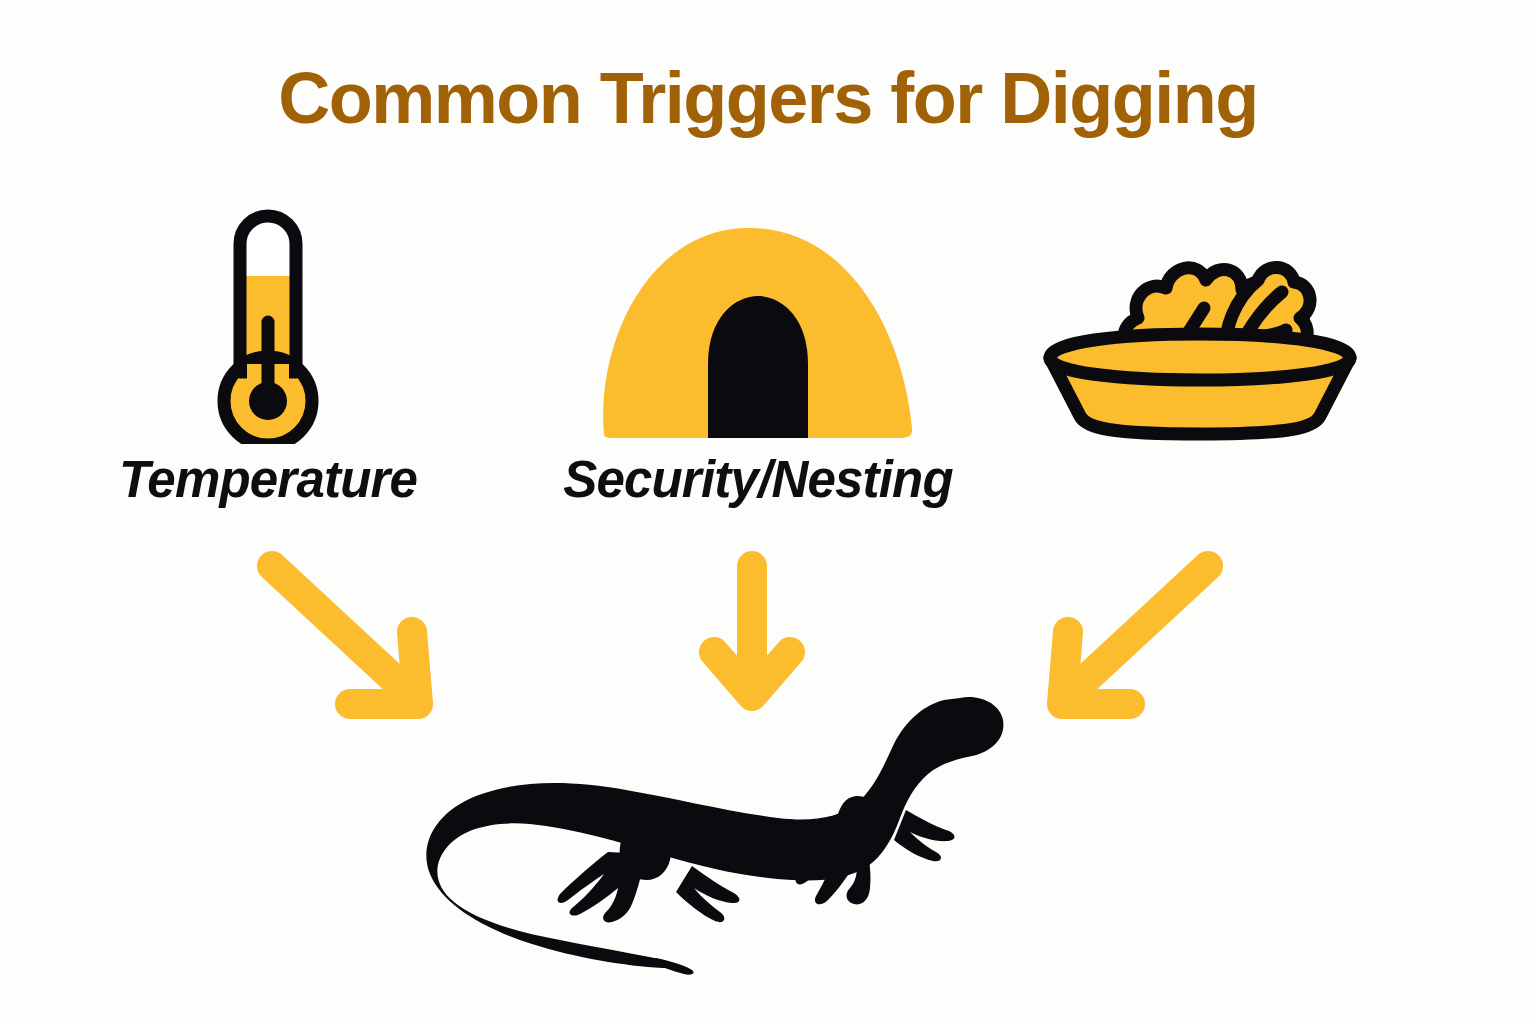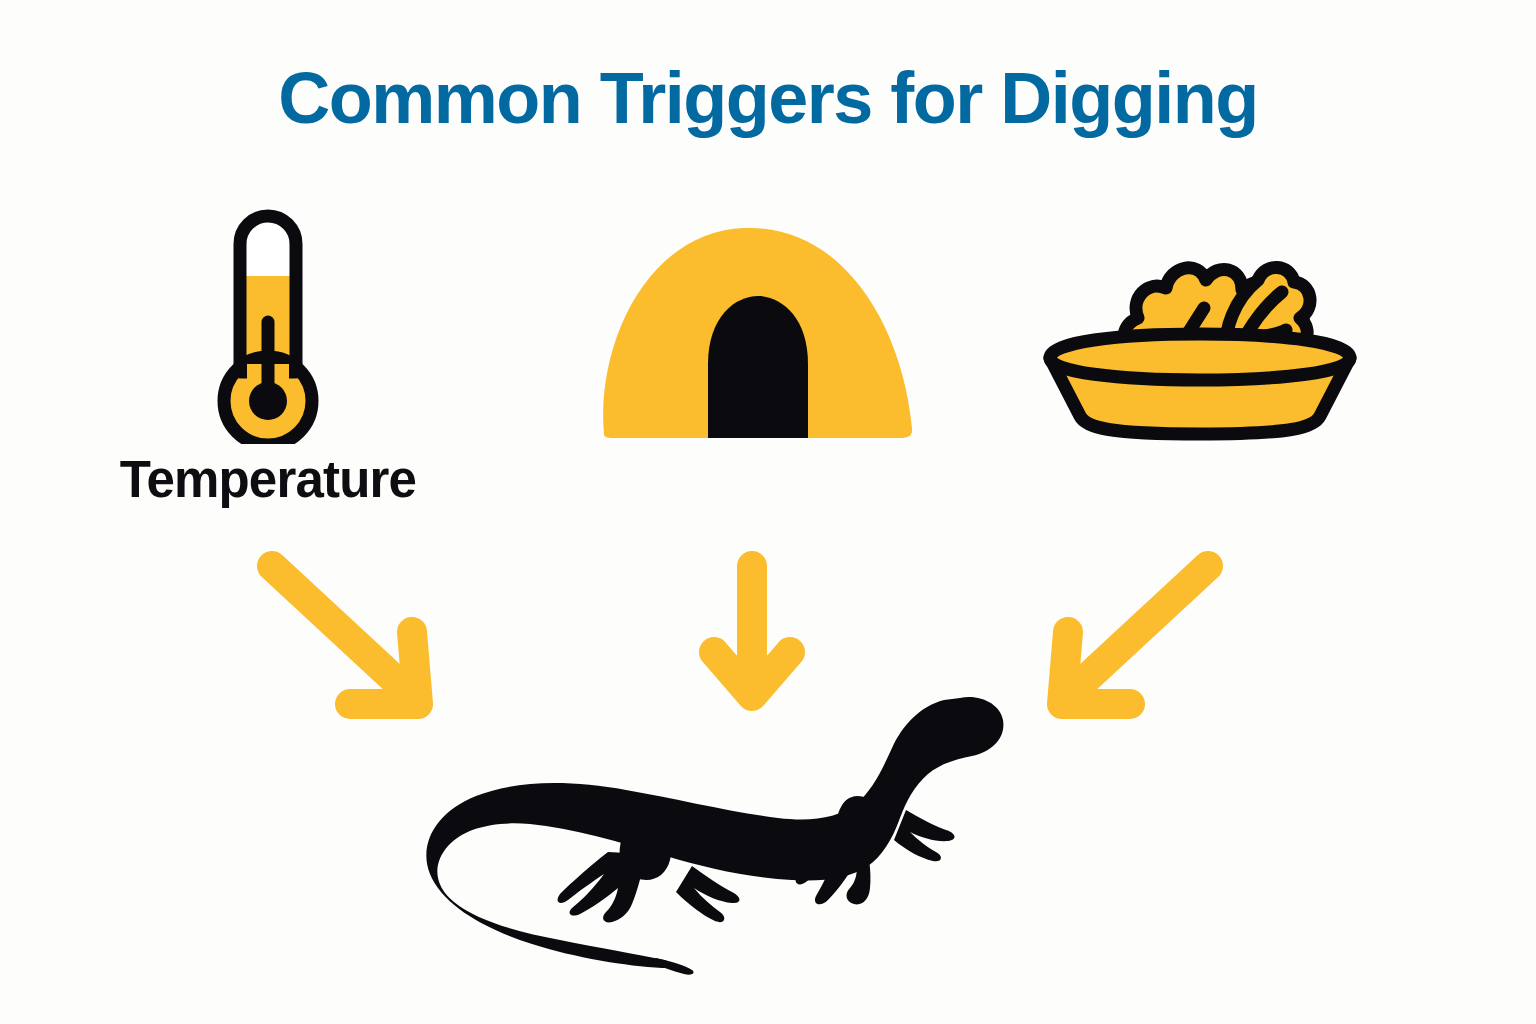--- a/index.html
+++ b/index.html
@@ -19,31 +19,32 @@
   
   #title {
     position: absolute;
     left: 0;
     top: 62px;
     width: 1536px;
     text-align: center;
     font-size: 72px;
     font-weight: 700;
     letter-spacing: -1.5px;
-    color: #0369a1;
+    color: #a16207;
     line-height: 1;
     white-space: nowrap;
   }
 
   
   .trigger-col {
     position: absolute;
     top: 196px;
     width: 420px;
     height: 340px;
+    font-style: italic;
   }
   #col-temperature { left: 58px; }
   #col-security    { left: 548px; }
   #col-nutrition   { left: 990px; }
 
   .icon-wrap {
     position: relative;
     width: 420px;
     height: 248px;
   }
@@ -123,20 +124,21 @@
 
         <path d="M38 238
                  C 30 150, 80 36, 178 32
                  C 276 28, 336 128, 346 232
                  C 347 240, 342 242, 332 242
                  L 52 242 C 42 242, 38 242, 38 238 Z" transform="translate(18,0)" fill="#FBBC2E"></path>
 
         <path d="M160 242 L160 168 C160 120, 188 100, 210 100 C232 100, 260 120, 260 168 L260 242 Z" fill="#0B0B0F"></path>
       </svg>
     </div>
+    <div class="trigger-label">Security/Nesting</div>
   </div>
 
   <div class="trigger-col" id="col-nutrition">
     <div class="icon-wrap">
       <svg width="420" height="248" viewBox="0 0 420 248">
         <g transform="translate(0,4)">
 
           <path d="M152 160
                    C 130 150, 128 126, 148 118
                    C 140 98, 158 80, 176 88

